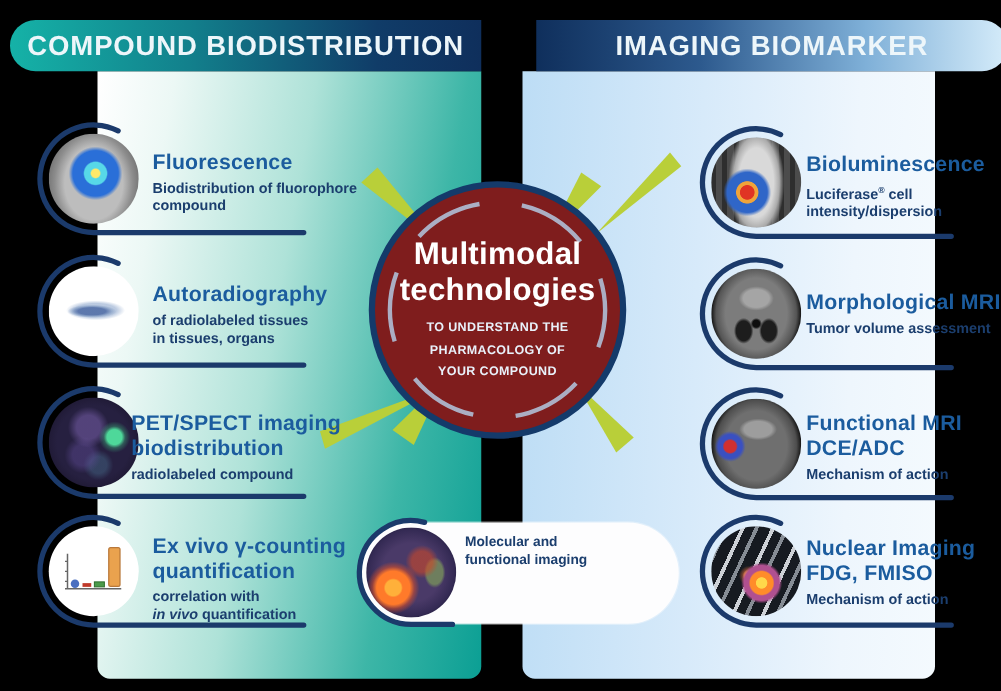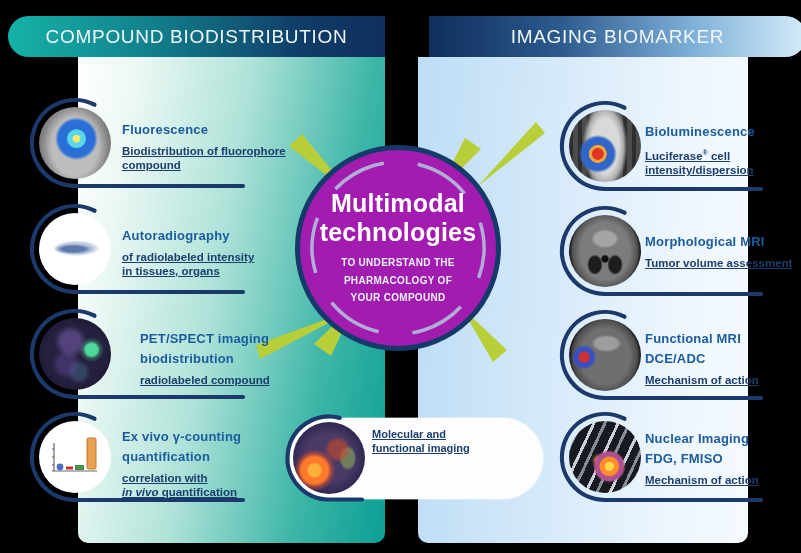--- a/index.html
+++ b/index.html
@@ -1,20 +1,20 @@
 <!DOCTYPE html>
 <html><head>
 <meta charset="utf-8">
 <style>
   html,body{margin:0;padding:0;background:#000;}
   .canvas{position:relative;width:801px;height:553px;background:#000;overflow:hidden;
           font-family:"Liberation Sans",sans-serif;}
   
   .hdr{position:absolute;top:16px;height:41px;width:377px;display:flex;align-items:center;
-       justify-content:center;color:#edf6fa;font-size:19px;font-weight:400;letter-spacing:.7px;}
+       justify-content:center;color:#edf6fa;font-size:22px;font-weight:700;letter-spacing:.7px;}
   .hdr-left{left:8px;border-radius:20.5px 0 0 20.5px;
        background:linear-gradient(90deg,#15b2a7 0%,#12808c 38%,#103c68 78%,#0f2f5c 100%);}
   .hdr-right{left:418px;border-radius:0 20.5px 20.5px 0;
        background:linear-gradient(90deg,#0f2f5c 0%,#2d5a8e 35%,#7fb0d8 70%,#d5ecfa 100%);margin-left:11px;}
   
   .panel{position:absolute;top:57px;height:486px;}
   .panel-left{left:78px;width:307px;border-radius:0 0 10px 10px;
        background:linear-gradient(100deg,#ffffff 0%,#ecf8f5 16%,#aee2d8 45%,#3db6a7 76%,#0b9f94 100%);}
   .panel-right{left:418px;width:330px;border-radius:0 0 10px 10px;
        background:linear-gradient(92deg,#bdddf5 0%,#d7eafa 42%,#eef6fd 78%,#f4fafe 100%);}
@@ -61,26 +61,26 @@
      repeating-linear-gradient(115deg,rgba(225,229,234,.9) 0 3px,rgba(45,50,60,.12) 3px 10px,rgba(195,203,212,.65) 10px 13px,rgba(35,40,50,.12) 13px 22px),
      #14181e;}
   .scan-combined{background:
      radial-gradient(circle at 30% 67%,#ffb03a 0 9%,#ff7a2a 11% 19%,rgba(220,80,40,.55) 24%,rgba(220,80,40,0) 30%),
      radial-gradient(circle at 62% 38%,rgba(205,72,40,.6) 0 13%,rgba(205,72,40,0) 21%),
      radial-gradient(ellipse 18% 26% at 76% 50%,#6e7e5e 0 50%,rgba(110,126,94,0) 66%),
      radial-gradient(ellipse 68% 68% at 50% 50%,#4a3a68 0 48%,#342a54 70%,rgba(40,32,70,0) 80%),
      #221c3c;}
   
   .item-text{position:absolute;z-index:3;width:250px;}
-  .ititle{color:#1b5c9e;font-size:13px;line-height:20px;font-weight:700;letter-spacing:.2px;}
-  .isub{color:#1b3e6e;font-size:11.5px;line-height:14px;font-weight:700;margin-top:4px;text-decoration:underline;}
+  .ititle{color:#1b5c9e;font-size:17px;line-height:20px;font-weight:700;letter-spacing:.2px;}
+  .isub{color:#1b3e6e;font-size:11.5px;line-height:14px;font-weight:700;margin-top:4px;}
   .isub sup{font-size:7px;}
   
   .center-circle{position:absolute;left:295px;top:145px;width:196px;height:196px;z-index:3;
-      background:#a21caf;border:5px solid #143a6a;border-radius:50%;
+      background:#7f1d1d;border:5px solid #143a6a;border-radius:50%;
       display:flex;flex-direction:column;align-items:center;justify-content:center;text-align:center;}
   .cc-ring{position:absolute;left:0;top:0;}
   .cc-title{color:#ffffff;font-size:25px;line-height:29px;font-weight:700;letter-spacing:.2px;position:relative;}
   .cc-sub{color:#e9f1fa;font-size:10px;line-height:17.5px;font-weight:700;margin-top:7px;letter-spacing:.3px;position:relative;}
   
   .capsule{position:absolute;left:287px;top:418px;width:256px;height:81px;border-radius:41px;
       background:#fdfdfe;z-index:3;box-shadow:0 0 0 1px rgba(255,255,255,.35);}
 </style>
 </head>
 <body>
@@ -139,25 +139,25 @@
       <div>Biodistribution of fluorophore</div>
       <div>compound</div>
     </div>
   </div>
   <div class="item-text" style="left:122px;top:226px">
     <div class="ititle">
       <div>Autoradiography</div>
       <div></div>
     </div>
     <div class="isub">
-      <div>of radiolabeled intensity</div>
+      <div>of radiolabeled tissues</div>
       <div>in tissues, organs</div>
     </div>
   </div>
-  <div class="item-text" style="left:140px;top:329px">
+  <div class="item-text" style="left:105px;top:329px">
     <div class="ititle">
       <div>PET/SPECT imaging</div>
       <div>biodistribution</div>
     </div>
     <div class="isub">
       <div>radiolabeled compound</div>
     </div>
   </div>
   <div class="item-text" style="left:122px;top:427px">
     <div class="ititle">

